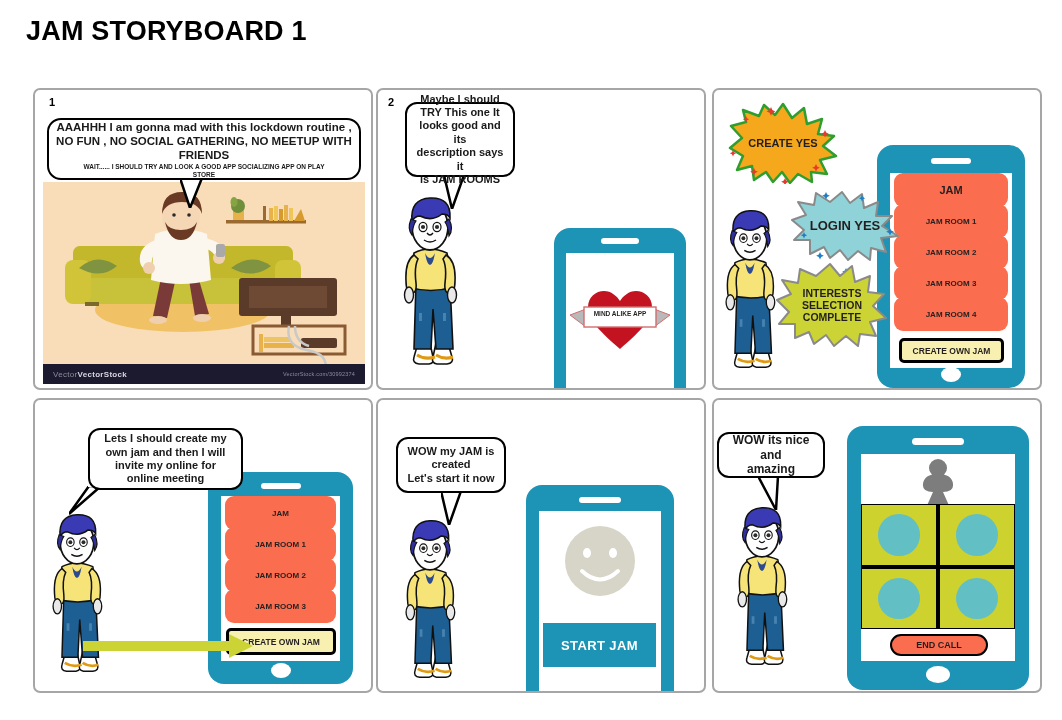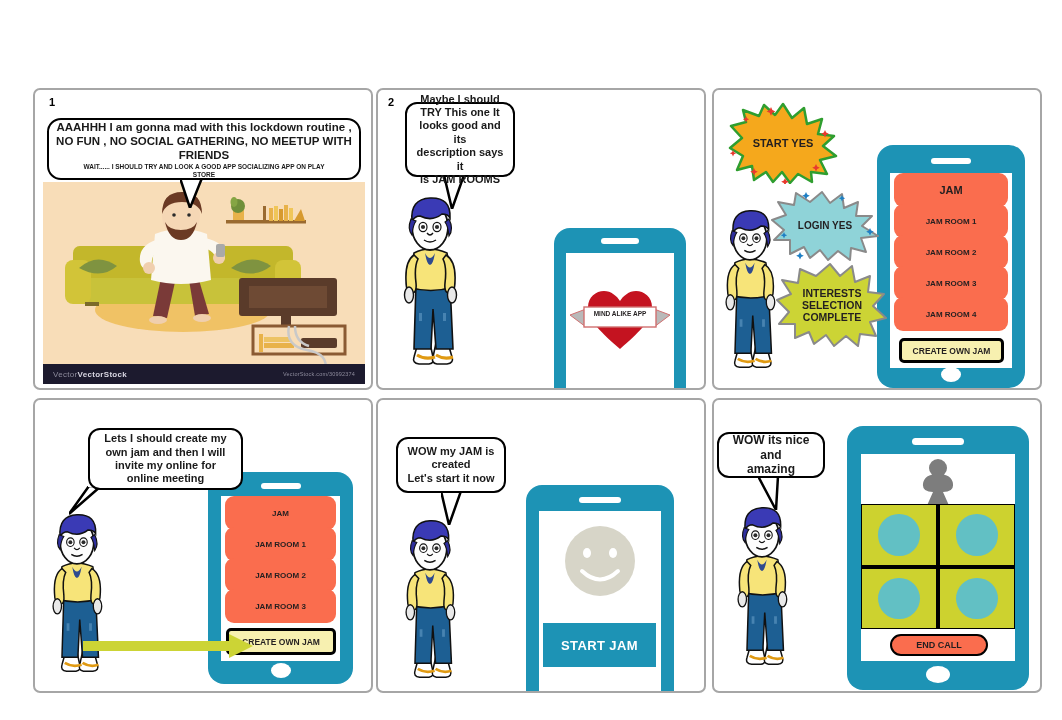--- a/index.html
+++ b/index.html
@@ -190,20 +190,21 @@
   }
   .vsbar b { color: #d8d6e2; }
   .vsbar .vsright { font-size: 5.5px; letter-spacing: 0.2px; }
   .arrow-line { position: absolute; z-index: 25; }
 </style>
 </head>
 <body>
 
 <div id="page">
 
+  <div id="title">JAM STORYBOARD 1</div>
 
   <div class="panel" style="left:33px; top:88px; width:340px; height:302px;">
     <div class="panel-num">1</div>
 
     <div class="bubble" style="left:12px; top:28px; width:314px; height:62px; border-radius:14px;">
       <span class="lineA" style="font-size:11.5px;">AAAHHH I am gonna mad with this lockdown routine ,</span>
       <span class="lineA" style="font-size:11.5px;">NO FUN , NO SOCIAL GATHERING, NO MEETUP WITH</span>
       <span class="lineA" style="font-size:11.5px;">FRIENDS</span>
       <span class="lineA" style="font-size:6.5px; margin-top:1px;">WAIT...... I SHOULD TRY AND LOOK A GOOD APP SOCIALIZING APP ON PLAY</span>
       <span class="lineA" style="font-size:6.5px;">STORE</span>
@@ -346,37 +347,37 @@
     </div>
   </div>
 
   <div class="panel" style="left:712px; top:88px; width:330px; height:302px;">
 
     <div class="burst" style="left:14px; top:12px; width:110px; height:82px; font-size:11px;">
       <svg width="110" height="82" viewBox="0 0 110 82">
         <polygon points="55,2 64,16 76,6 79,22 94,17 90,32 106,34 95,44 108,54 92,58 99,72 83,70 84,80 70,72 62,81 54,70 45,80 38,70 26,78 24,64 9,68 15,54 2,46 14,36 3,24 18,20 15,8 31,14 36,3 47,13" fill="#f5a81c" stroke="#2f9e2f" stroke-width="2.5" stroke-linejoin="round"></polygon>
       </svg>
       <span>
-        <span class="lineA">START</span>
+        <span class="lineA">CREATE</span>
         <span class="lineA">YES</span>
       </span>
       <svg class="sparkle" style="left:0; top:0; width:110px; height:82px;" viewBox="0 0 110 82">
         <g fill="#e8392f">
           <path d="M43 5 l1.4 3 l3 1.4 l-3 1.4 l-1.4 3 l-1.4 -3 l-3 -1.4 l3 -1.4 Z"></path>
           <path d="M97 28 l1.2 2.6 l2.6 1.2 l-2.6 1.2 l-1.2 2.6 l-1.2 -2.6 l-2.6 -1.2 l2.6 -1.2 Z"></path>
           <path d="M88 62 l1.2 2.6 l2.6 1.2 l-2.6 1.2 l-1.2 2.6 l-1.2 -2.6 l-2.6 -1.2 l2.6 -1.2 Z"></path>
           <path d="M26 66 l1.2 2.6 l2.6 1.2 l-2.6 1.2 l-1.2 2.6 l-1.2 -2.6 l-2.6 -1.2 l2.6 -1.2 Z"></path>
           <path d="M57 76 l1.2 2.6 l2.6 1.2 l-2.6 1.2 l-1.2 2.6 l-1.2 -2.6 l-2.6 -1.2 l2.6 -1.2 Z"></path>
           <path d="M5 48 l1 2.2 l2.2 1 l-2.2 1 l-1 2.2 l-1 -2.2 l-2.2 -1 l2.2 -1 Z"></path>
           <path d="M18 14 l1 2.2 l2.2 1 l-2.2 1 l-1 2.2 l-1 -2.2 l-2.2 -1 l2.2 -1 Z"></path>
         </g>
       </svg>
     </div>
 
-    <div class="burst" style="left:56px; top:100px; width:110px; height:72px; font-size:10px;">
+    <div class="burst" style="left:76px; top:100px; width:110px; height:72px; font-size:13px;">
       <svg width="110" height="72" viewBox="0 0 110 72">
         <polygon points="52,2 60,13 72,4 74,18 88,12 86,26 102,26 92,36 108,46 91,48 96,62 81,58 80,70 68,61 58,70 50,60 40,68 34,57 20,64 20,50 4,50 14,40 2,30 16,25 8,12 24,15 26,3 40,12" fill="#8fd3d8" stroke="#8a8a8a" stroke-width="2" stroke-linejoin="round"></polygon>
       </svg>
       <span>LOGIN YES</span>
       <svg class="sparkle" style="left:0; top:0; width:124px; height:90px;" viewBox="0 0 124 90">
         <g fill="#1f7fc4">
           <path d="M36 2 l1.2 2.6 l2.6 1.2 l-2.6 1.2 l-1.2 2.6 l-1.2 -2.6 l-2.6 -1.2 l2.6 -1.2 Z"></path>
           <path d="M72 5 l1 2.2 l2.2 1 l-2.2 1 l-1 2.2 l-1 -2.2 l-2.2 -1 l2.2 -1 Z"></path>
           <path d="M100 38 l1.2 2.6 l2.6 1.2 l-2.6 1.2 l-1.2 2.6 l-1.2 -2.6 l-2.6 -1.2 l2.6 -1.2 Z"></path>
           <path d="M14 42 l1 2.2 l2.2 1 l-2.2 1 l-1 2.2 l-1 -2.2 l-2.2 -1 l2.2 -1 Z"></path>

